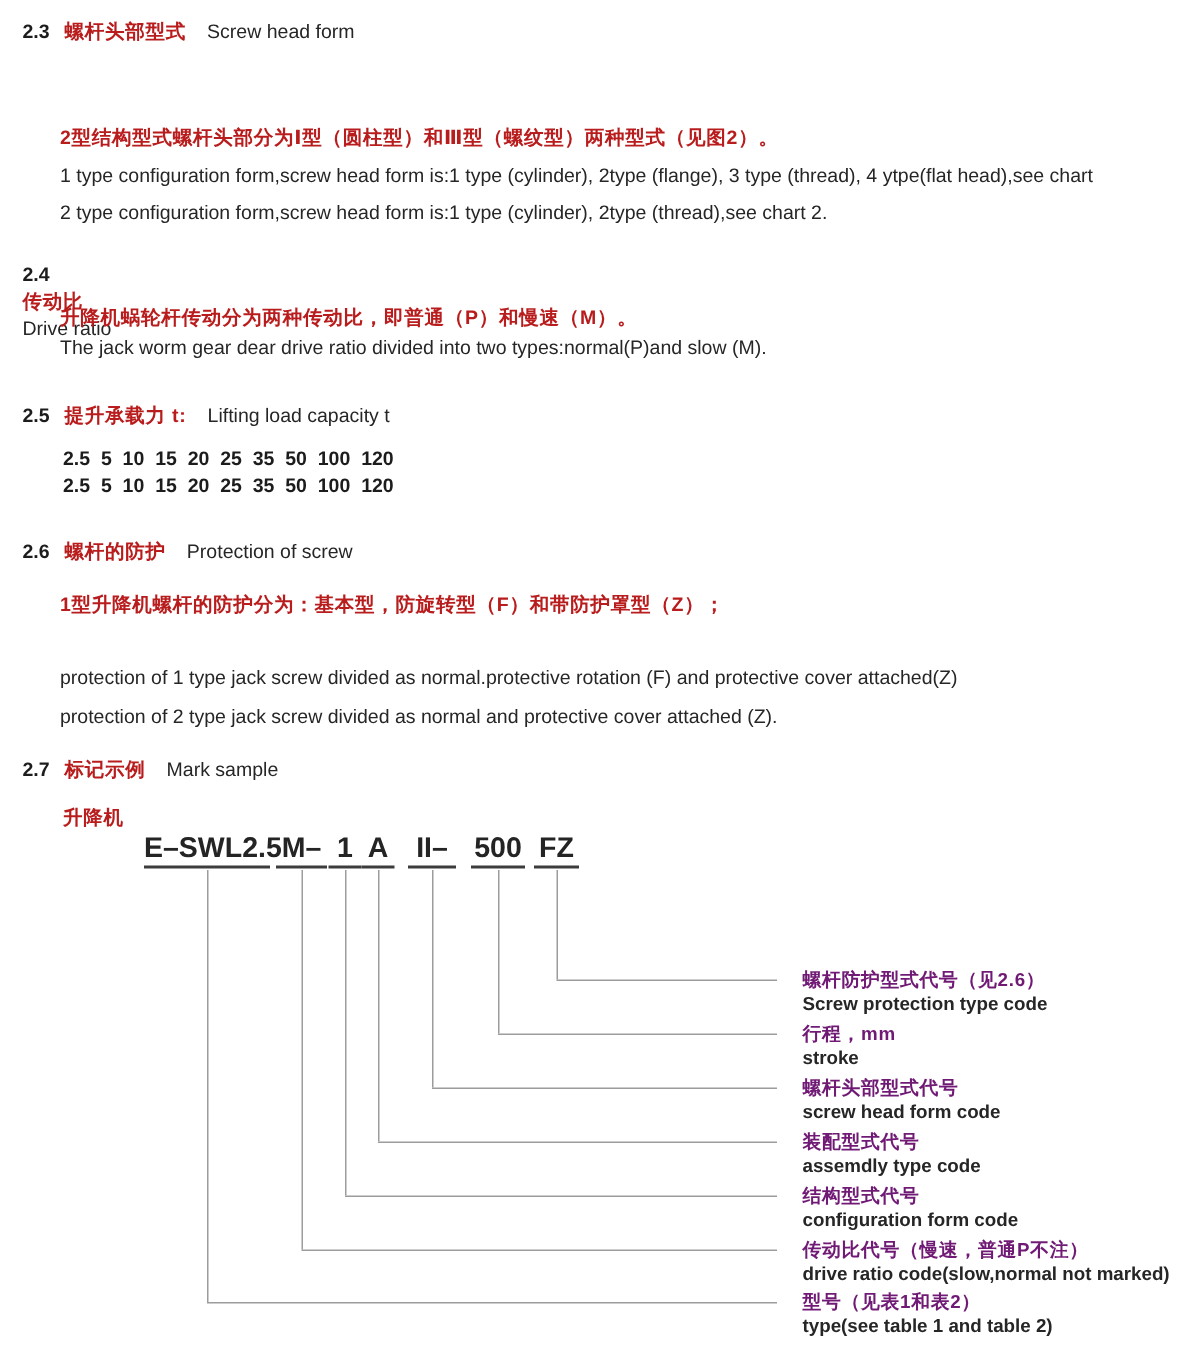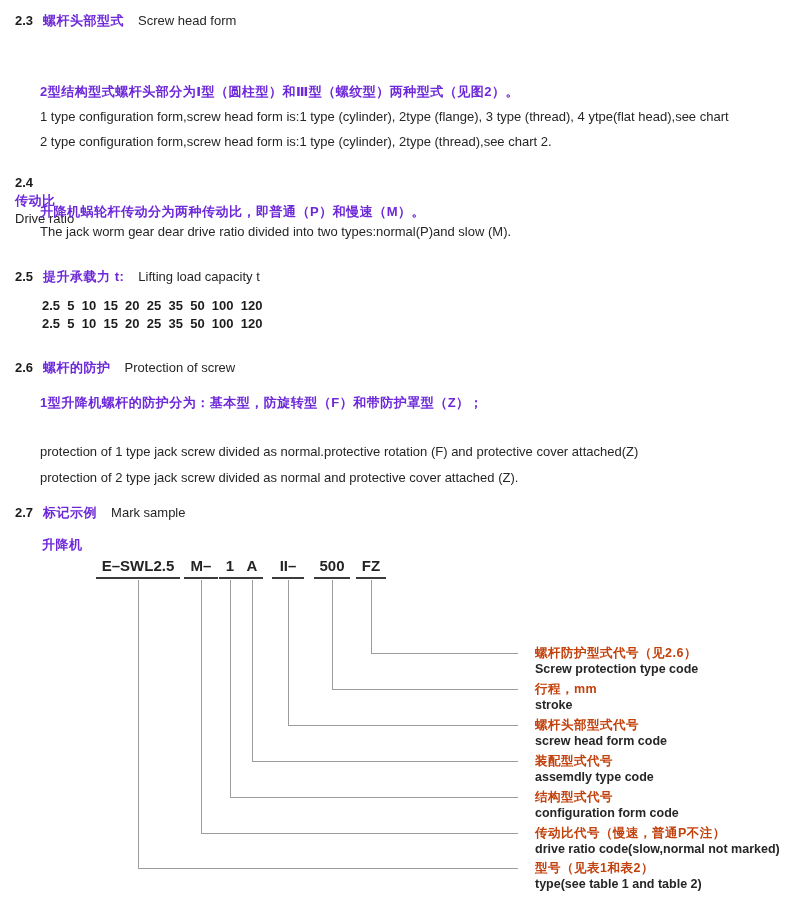--- a/index.html
+++ b/index.html
@@ -5,37 +5,37 @@
   html,body{margin:0;padding:0;background:#ffffff;}
   .page{
     position:relative;
     width:800px;height:911px;
     background:#ffffff;
     font-family:"Liberation Sans","DejaVu Sans",sans-serif;
     color:#1f1f1f;
     overflow:hidden;
   }
   .abs{position:absolute;white-space:pre;line-height:18px;font-size:13px;}
-  .zh{font-weight:700;color:#6d28d9;letter-spacing:0.5px;}
+  .zh{font-weight:700;color:#b91c1c;letter-spacing:0.5px;}
   .en{font-weight:400;color:#262626;}
   .heading{display:flex;align-items:baseline;}
   .heading .num{font-weight:600;margin-right:10px;color:#1c1c1c;}
   .heading .zh{margin-right:14px;}
   .numrow{font-weight:600;color:#1c1c1c;white-space:pre;}
   
   .seg{
     position:absolute;top:556px;height:21px;
     border-bottom:2px solid #3c3c3c;
-    text-align:center;font-size:15px;font-weight:600;color:#242424;
+    text-align:center;font-size:19px;font-weight:600;color:#242424;
     line-height:19px;white-space:pre;
   }
   .vline{position:absolute;width:1px;background:#9c9c9c;}
   .hline{position:absolute;height:1px;background:#9c9c9c;}
   .lbl{position:absolute;left:535px;line-height:16px;font-size:12.5px;}
-  .lbl .lzh{font-weight:700;color:#c2410c;letter-spacing:0.5px;display:block;}
+  .lbl .lzh{font-weight:700;color:#701a75;letter-spacing:0.5px;display:block;}
   .lbl .len{font-weight:700;color:#262626;display:block;}
 </style>
 </head>
 <body>
 
 <div class="page">
 
   <div class="abs heading" style="left:15px;top:12px;">
     <span class="num">2.3</span>
     <span class="zh">螺杆头部型式</span>

